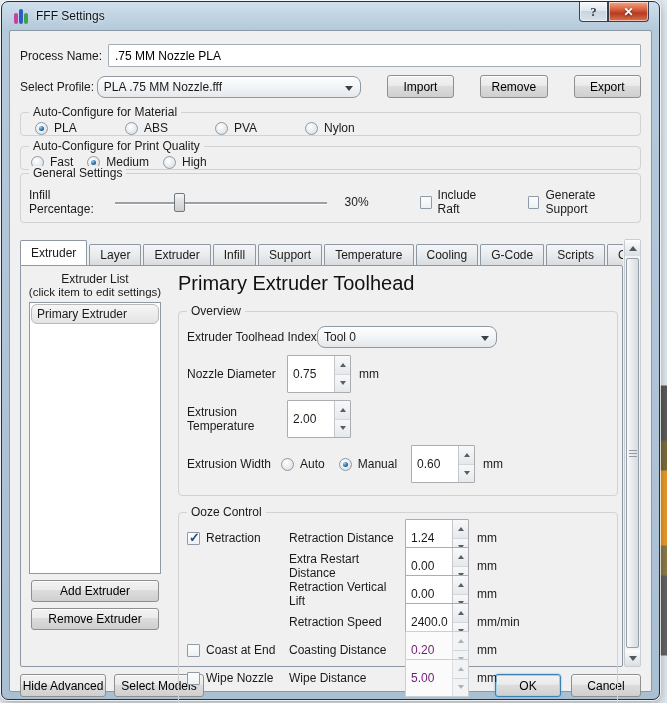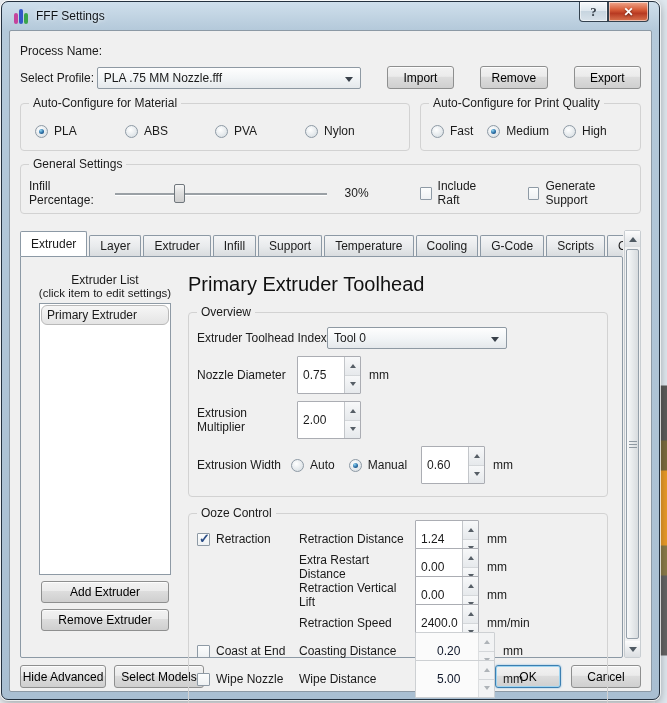--- a/index.html
+++ b/index.html
@@ -38,21 +38,21 @@
     background:#f0f0f0; border:1px solid #8c99a5; border-radius:2px; padding:0 10px; }
 
   
   .btn { border:1px solid #8e8f8f; border-radius:3px; color:#000;
     background:linear-gradient(#f2f2f2, #ebebeb 45%, #dddddd 46%, #cfcfcf);
     box-shadow:inset 0 1px 0 rgba(255,255,255,.8); display:flex; align-items:center; justify-content:center;
     font-size:12px; height:23px; }
   .btn.ok { border-color:#3c7fb1; box-shadow:inset 0 0 0 1px #9ed4f0, 0 0 2px #74b2dd; }
   .textbox { background:#fff; border:1px solid #a5acb2; border-radius:1px; height:23px;
     font-family:"Liberation Sans", sans-serif; font-size:12px; padding:0 6px; color:#000; }
-  .combo { position:relative; border:1px solid #8e99a3; border-radius:2px; height:22px;
+  .combo { position:relative; border:1px solid #8e99a3; border-radius:8px; height:22px;
     background:linear-gradient(#fefefe, #f1f4f6 55%, #e4e8eb); display:flex; align-items:center;
     padding:0 22px 0 6px; }
   .combo .arrow { position:absolute; right:7px; top:9px; width:0; height:0;
     border-left:4px solid transparent; border-right:4px solid transparent; border-top:5px solid #39414a; }
   .radio { display:flex; align-items:center; gap:6px; }
   .radio .dot { width:13px; height:13px; border-radius:50%; border:1px solid #8e9aa5;
     background:radial-gradient(circle at 40% 35%, #ffffff, #dde3e7 75%, #c8cfd4); position:relative; }
   .radio.sel .dot::after { content:""; position:absolute; left:3px; top:3px; width:5px; height:5px;
     border-radius:50%; background:radial-gradient(circle at 35% 30%, #8ed4f2, #2a6ea6 55%, #143f66); }
   .check { display:flex; align-items:center; gap:6px; }
@@ -66,38 +66,38 @@
   .spin .val { width:46px; display:flex; align-items:center; padding-left:5px; font-size:12px; }
   .spin .btns { width:16px; border-left:1px solid #c3c6ca; display:flex; flex-direction:column; }
   .spin .btns span { flex:1; display:flex; align-items:center; justify-content:center;
     background:linear-gradient(#f7f8f9, #e6e9ec); }
   .spin .btns span:first-child { border-bottom:1px solid #d4d7da; }
   .spin .tri-u { width:0; height:0; border-left:3px solid transparent; border-right:3px solid transparent;
     border-bottom:4px solid #565e66; }
   .spin .tri-d { width:0; height:0; border-left:3px solid transparent; border-right:3px solid transparent;
     border-top:4px solid #565e66; }
   .spin.dis { border-color:#cdd0d3; background:#fbfbfb; }
-  .spin.dis .val { color:#0f172a;margin-left:16px; }
+  .spin.dis .val { color:#701a75; }
   .spin.dis .btns { border-left-color:#dcdee0; }
   .spin.dis .btns span { background:#f2f3f4; }
   .spin.dis .tri-u { border-bottom-color:#aeb3b8; }
   .spin.dis .tri-d { border-top-color:#aeb3b8; }
   .unit { margin-left:8px; }
 
   
   .row { display:flex; align-items:center; }
   .row-process { margin-top:13px; }
   .row-process .lbl, .row-profile .lbl { width:88px; }
   .row-process input { flex:1; }
   .row-profile { margin-top:8px; }
   .row-profile .combo { width:298px; }
   .row-profile .btn { width:77px; margin-left:26px; }
   .row-profile .btn:first-of-type { margin-left:11px; }
 
-  .row-groups { margin-top:14px; display:flex; gap:10px; height:48px; }
+  .row-groups { margin-top:14px; display:flex; gap:10px; height:48px;flex-direction:column; }
   .g-material { flex:1.59; display:flex; align-items:center; padding:8px 14px 0; }
   .g-quality { flex:1; display:flex; align-items:center; padding:8px 10px 0; }
   .g-material .radio { width:90px; }
   .g-quality .radio { margin-right:14px; }
 
   .g-general { margin-top:13px; height:50px; display:flex; align-items:center; padding:8px 8px 0 8px; }
   .slider { position:relative; width:232px; height:19px; margin-left:4px; }
   .slider .groove { position:absolute; left:0; right:0; top:9px; height:2px;
     background:#9aa0a5; box-shadow:0 1px 0 #fff; }
   .slider .handle { position:absolute; left:28%; top:0; width:11px; height:19px; border:1px solid #70777d;
@@ -109,21 +109,21 @@
   
   .tabzone { margin-top:16px; display:flex; height:428px; }
   .tabwidget { flex:1; display:flex; flex-direction:column; min-width:0; }
   .tabbar { display:flex; align-items:flex-end; height:26px; overflow:hidden; padding-left:0; }
   .tab { height:21px; padding:0 10px; display:flex; align-items:center; white-space:nowrap;
     border:1px solid #8c99a5; border-bottom:none; border-radius:2px 2px 0 0; margin-right:0px;
     background:linear-gradient(#f4f5f6, #e9ebed 50%, #d9dcdf); position:relative; z-index:1; }
   .tab + .tab { margin-left:2px; }
   .tab.active { height:26px; background:#ffffff; z-index:3; margin-bottom:-1px; padding-bottom:1px; }
   .pane { flex:1; border:1px solid #8c99a5; background:#f0f0f0; border-radius:0 2px 2px 2px;
-    position:relative; z-index:2; display:flex; padding:14px; min-height:0; }
+    position:relative; z-index:2; display:flex; padding:4px; min-height:0; }
 
   
   .leftcol { width:140px; display:flex; flex-direction:column; align-items:center; }
   .leftcol .lt1 { margin-top:2px; }
   .leftcol .lt2 { font-size:11.5px; margin-bottom:4px; }
   .listbox { width:132px; height:272px; background:#fff; border:1px solid #8e9aa5; padding:1px; }
   .listitem { height:20px; display:flex; align-items:center; padding:0 5px; border:1px solid #b9b9b9;
     border-radius:6px; background:linear-gradient(#f6f6f6, #e4e4e4); }
   .leftcol .btn { width:128px; margin-top:6px; height:22px; }
 
@@ -186,20 +186,21 @@
       <div class="wbtn close">
         <span>✕</span>
       </div>
     </div>
   </div>
 
   <div class="client">
 
     <div class="row row-process">
       <span class="lbl">Process Name:</span>
+      <input class="textbox" value=".75 MM Nozzle PLA" style="">
     </div>
 
     <div class="row row-profile">
       <span class="lbl">Select Profile:</span>
       <div class="combo">
         <span>PLA .75 MM Nozzle.fff</span>
         <span class="arrow"></span>
       </div>
       <div class="btn">Import</div>
       <div class="btn">Remove</div>
@@ -308,21 +309,21 @@
                         <i class="tri-u"></i>
                       </span>
                       <span>
                         <i class="tri-d"></i>
                       </span>
                     </span>
                 </div>
                 <span class="unit">mm</span>
               </div>
               <div class="ov-row">
-                <span class="l2">Extrusion Multiplier</span>
+                <span class="l2">Extrusion Temperature</span>
                 <div class="spin">
                   <span class="val">2.00</span>
                   <span class="btns">
                       <span>
                         <i class="tri-u"></i>
                       </span>
                       <span>
                         <i class="tri-d"></i>
                       </span>
                     </span>

